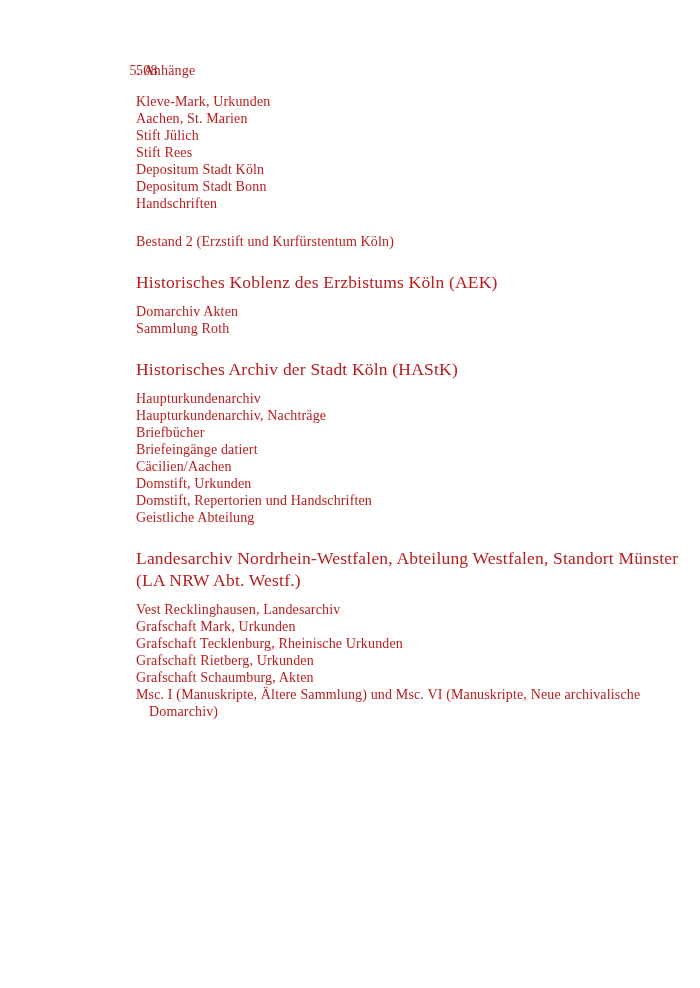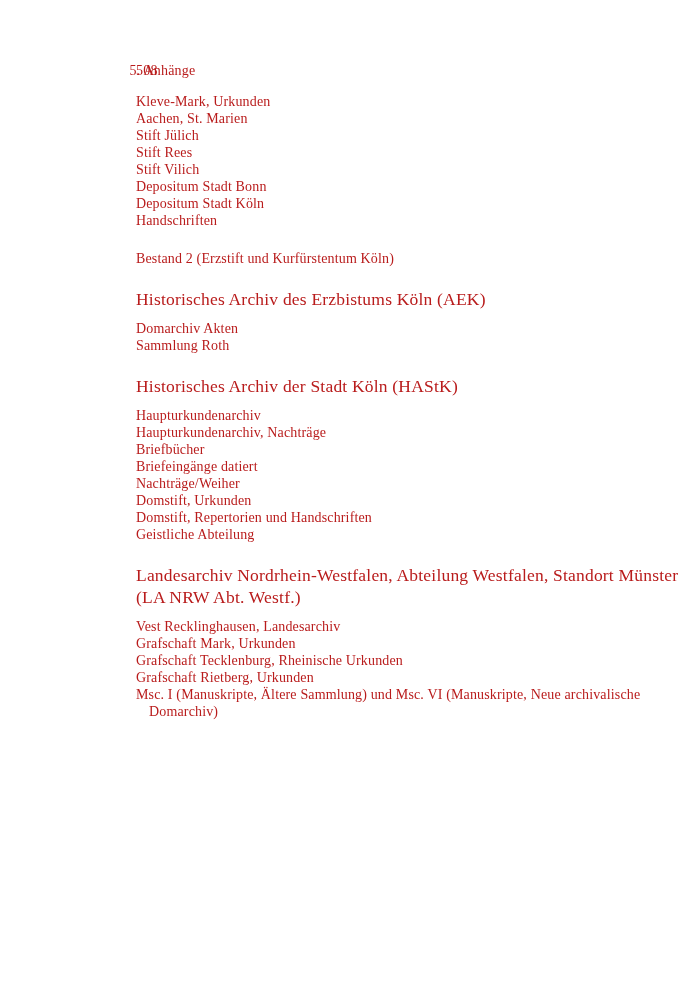--- a/index.html
+++ b/index.html
@@ -70,65 +70,65 @@
       <span class="running">5. Anhänge</span>
     </div>
 
     <div class="sections" id="sections">
         <section class="section no-heading">
           <div class="section-list">
             <div class="line">Kleve-Mark, Urkunden</div>
             <div class="line">Aachen, St. Marien</div>
             <div class="line">Stift Jülich</div>
             <div class="line">Stift Rees</div>
-            <div class="line">Stift Vilich</div>
+            <div class="line">Depositum Stadt Köln</div>
             <div class="line">Depositum Stadt Bonn</div>
-            <div class="line">Depositum Stadt Köln</div>
             <div class="line">Handschriften</div>
           </div>
         </section>
         <section class="section">
           <div class="section-list">
             <div class="line">Bestand 2 (Erzstift und Kurfürstentum Köln)</div>
           </div>
         </section>
         <section class="section">
           <div class="section-heading">
-            <div class="hline">Historisches Archiv des Erzbistums Köln (AEK)</div>
+            <div class="hline">Historisches Koblenz des Erzbistums Köln (AEK)</div>
           </div>
           <div class="section-list">
             <div class="line">Domarchiv Akten</div>
             <div class="line">Sammlung Roth</div>
           </div>
         </section>
         <section class="section">
           <div class="section-heading">
             <div class="hline">Historisches Archiv der Stadt Köln (HAStK)</div>
           </div>
           <div class="section-list">
             <div class="line">Haupturkundenarchiv</div>
             <div class="line">Haupturkundenarchiv, Nachträge</div>
             <div class="line">Briefbücher</div>
             <div class="line">Briefeingänge datiert</div>
-            <div class="line">Nachträge/Weiher</div>
+            <div class="line">Cäcilien/Aachen</div>
             <div class="line">Domstift, Urkunden</div>
             <div class="line">Domstift, Repertorien und Handschriften</div>
             <div class="line">Geistliche Abteilung</div>
           </div>
         </section>
         <section class="section">
           <div class="section-heading">
             <div class="hline">Landesarchiv Nordrhein-Westfalen, Abteilung Westfalen, Standort Münster</div>
             <div class="hline">(LA NRW Abt. Westf.)</div>
           </div>
           <div class="section-list">
             <div class="line">Vest Recklinghausen, Landesarchiv</div>
             <div class="line">Grafschaft Mark, Urkunden</div>
             <div class="line">Grafschaft Tecklenburg, Rheinische Urkunden</div>
             <div class="line">Grafschaft Rietberg, Urkunden</div>
+            <div class="line">Grafschaft Schaumburg, Akten</div>
             <div class="line">Msc. I (Manuskripte, Ältere Sammlung) und Msc. VI (Manuskripte, Neue archivalische</div>
             <div class="line cont">Domarchiv)</div>
           </div>
         </section>
       </div>
 
   </div>
 </div>
 
 </body></html>

